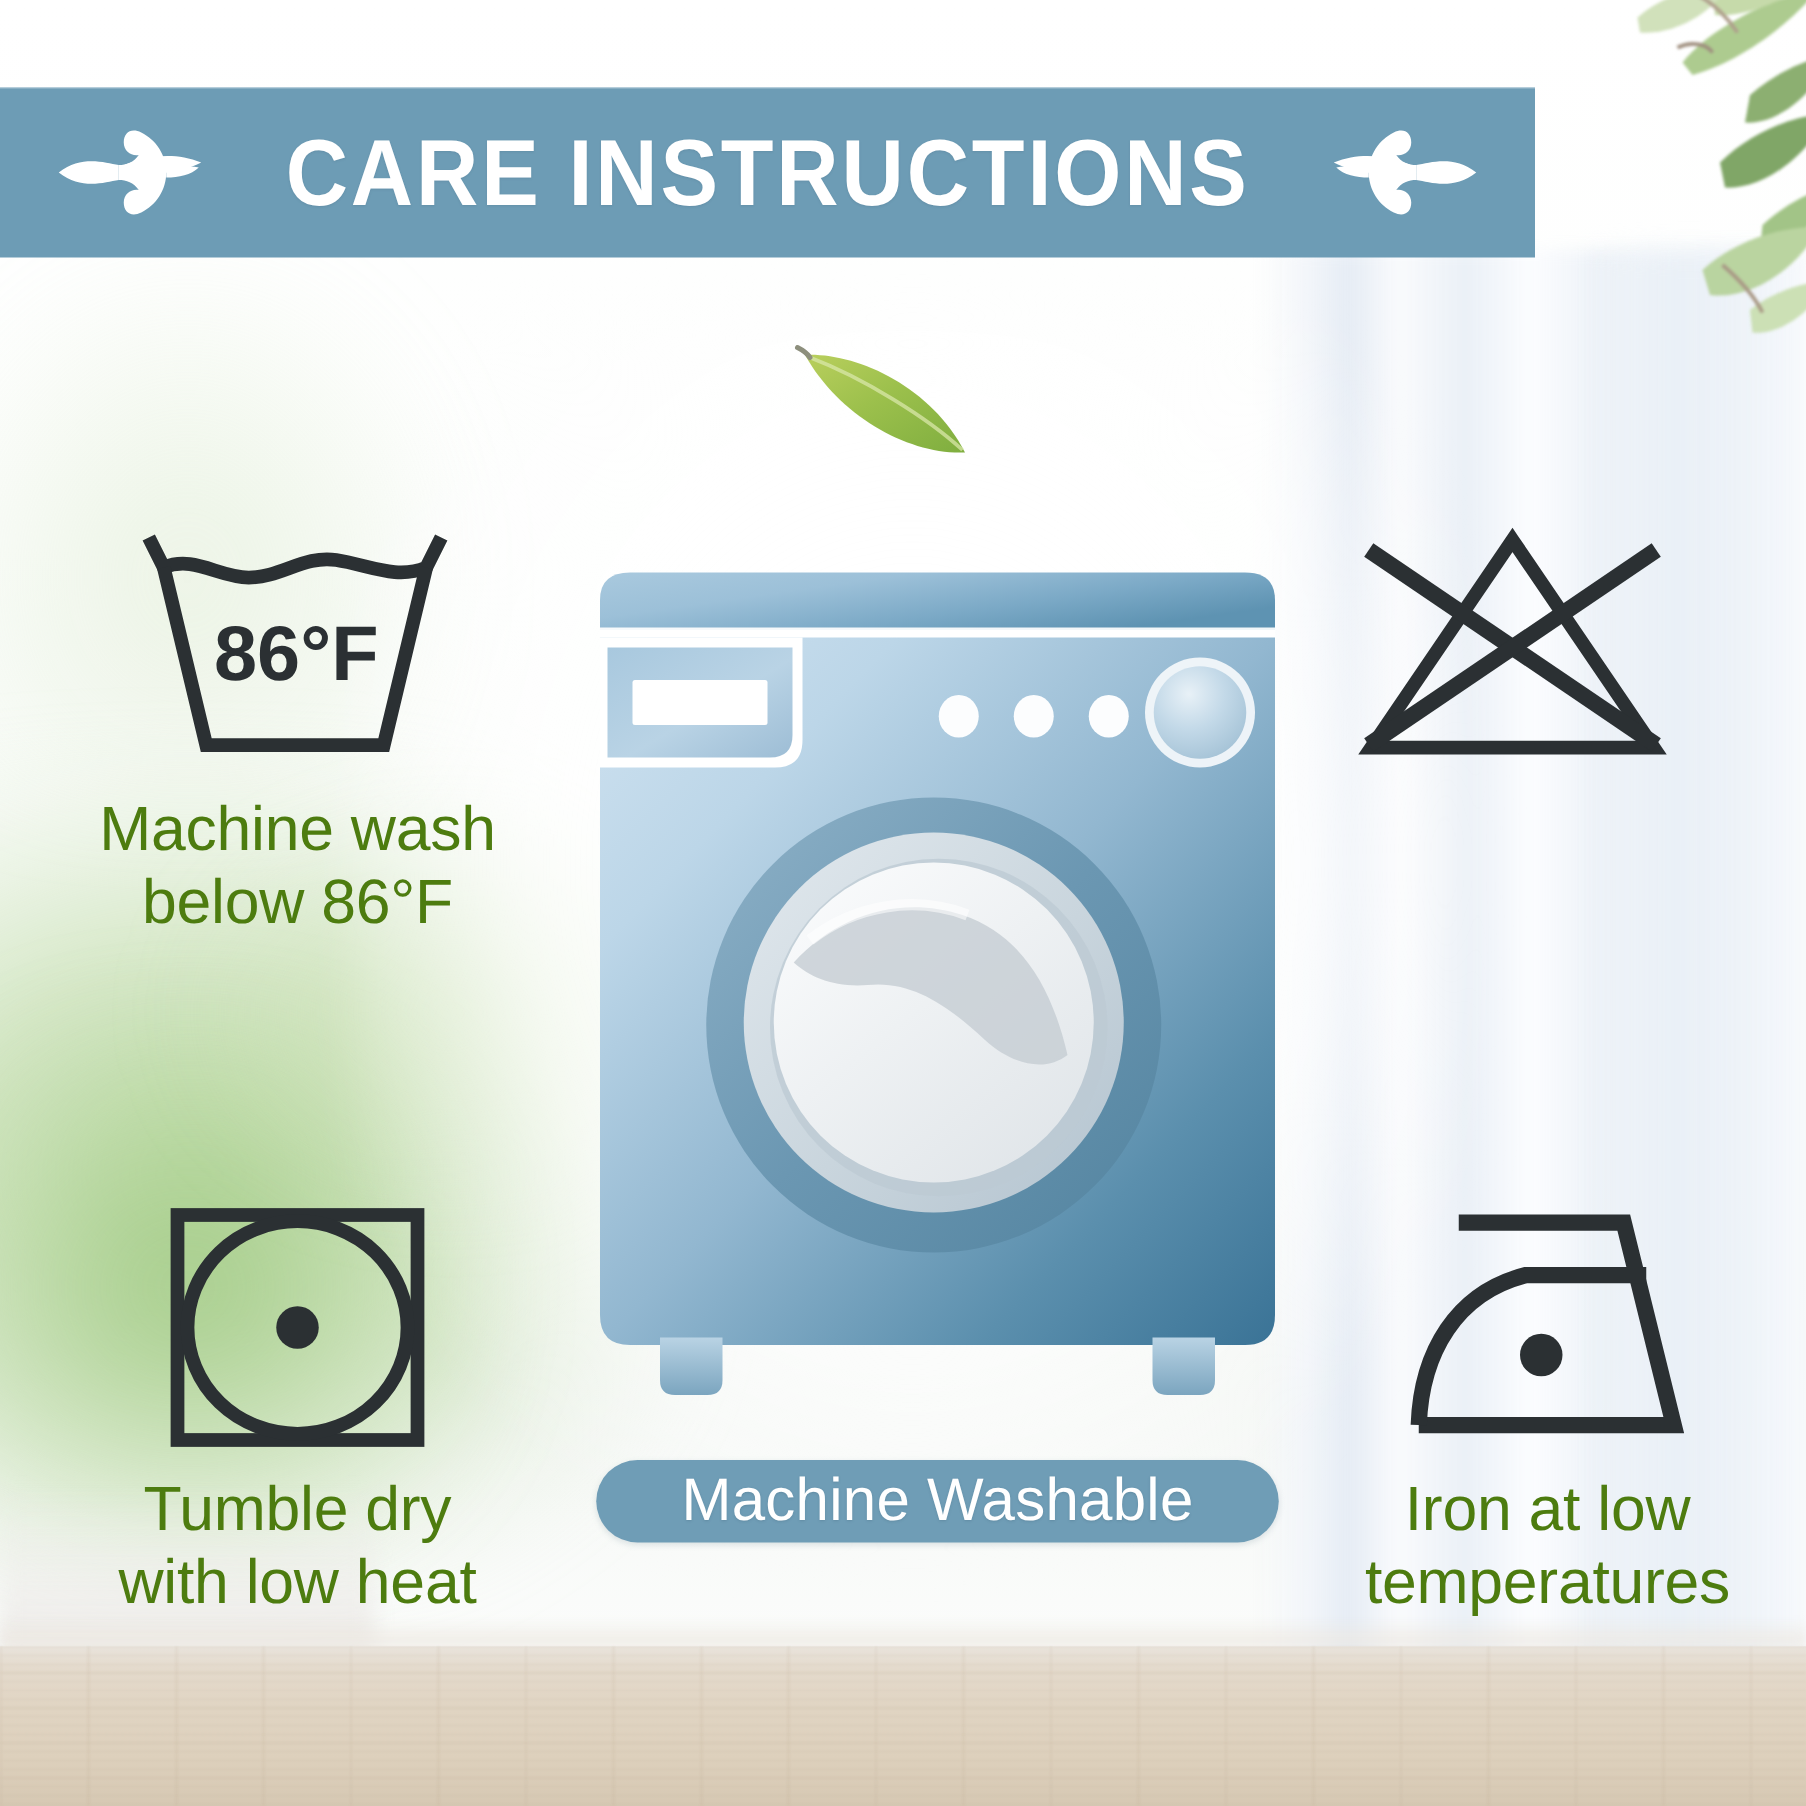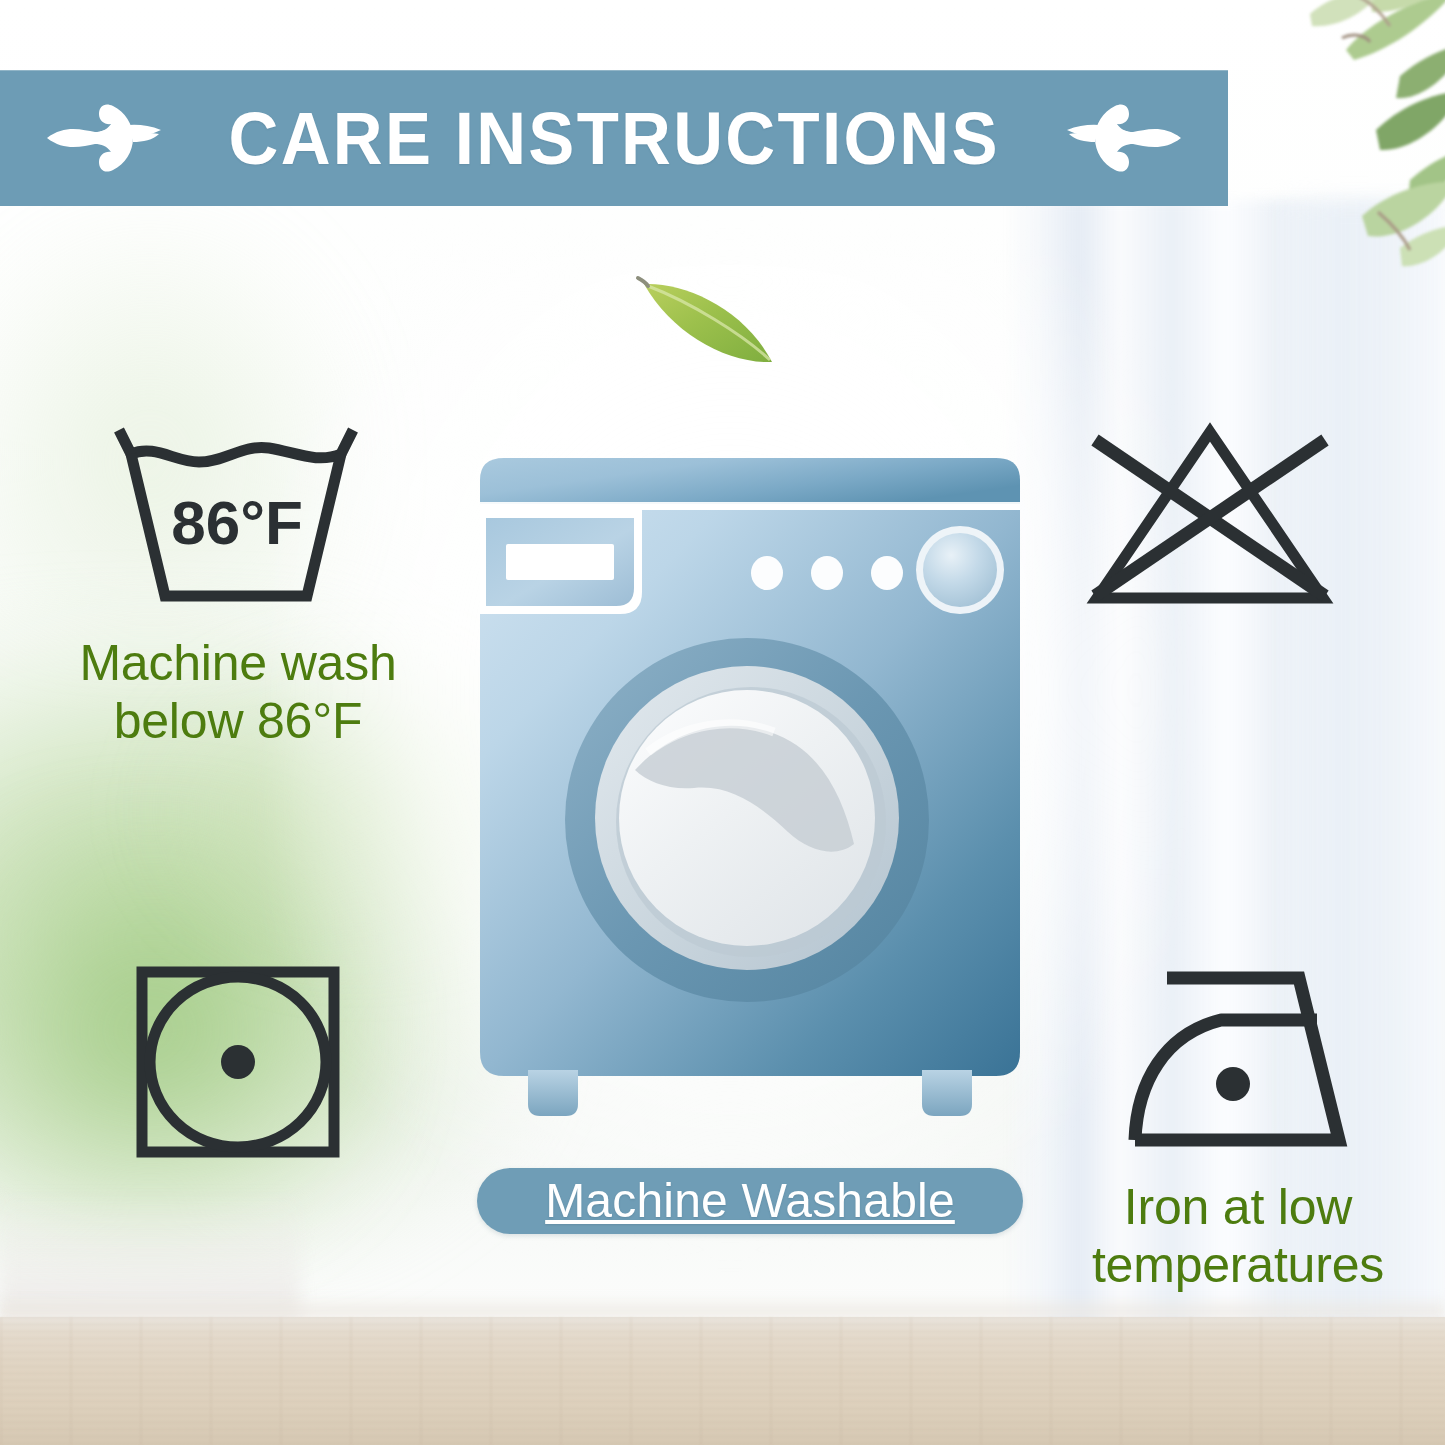--- a/index.html
+++ b/index.html
@@ -160,21 +160,20 @@
     display:flex; align-items:center; justify-content:center;
     z-index:6;
     box-shadow:0 2px 5px rgba(80,110,130,0.18);
   }
   #badge-text {
     color:#ffffff;
     font-size:48px;
     letter-spacing:0.2px;
     line-height:1;
     text-shadow:0 1px 2px rgba(60,90,110,0.25);
-    text-decoration:underline;
   }
 </style>
 </head>
 <body>
 
 <div id="bg">
   <div class="bg-base"></div>
   <div class="bg-green-top"></div>
   <div class="bg-green-1"></div>
   <div class="bg-green-2"></div>
@@ -259,20 +258,22 @@
     <line x1="250" y1="22" x2="20" y2="178" stroke="#2b3033" stroke-width="13" stroke-linecap="butt"></line>
   </svg>
 </div>
 
 <div class="care-cell" id="cell-dry">
   <svg class="care-icon" width="240" height="200" viewBox="0 0 240 200">
     <rect x="24" y="10" width="192" height="180" fill="none" stroke="#2b3033" stroke-width="11"></rect>
     <ellipse cx="120" cy="100" rx="88" ry="85" fill="none" stroke="#2b3033" stroke-width="11"></ellipse>
     <circle cx="120" cy="100" r="17" fill="#2b3033"></circle>
   </svg>
+  <div class="care-label">Tumble dry
+with low heat</div>
 </div>
 
 <div class="care-cell" id="cell-iron">
   <svg class="care-icon" width="270" height="200" viewBox="0 0 270 200">
     <path d="M32 178 L236 178 L196 16 L64 16" fill="none" stroke="#2b3033" stroke-width="13" stroke-linejoin="miter" stroke-linecap="butt"></path>
     <path d="M32 178 C34 120 62 72 118 58 L214 58" fill="none" stroke="#2b3033" stroke-width="13" stroke-linejoin="round" stroke-linecap="butt"></path>
     <circle cx="130" cy="122" r="17" fill="#2b3033"></circle>
   </svg>
   <div class="care-label">Iron at low
 temperatures</div>

